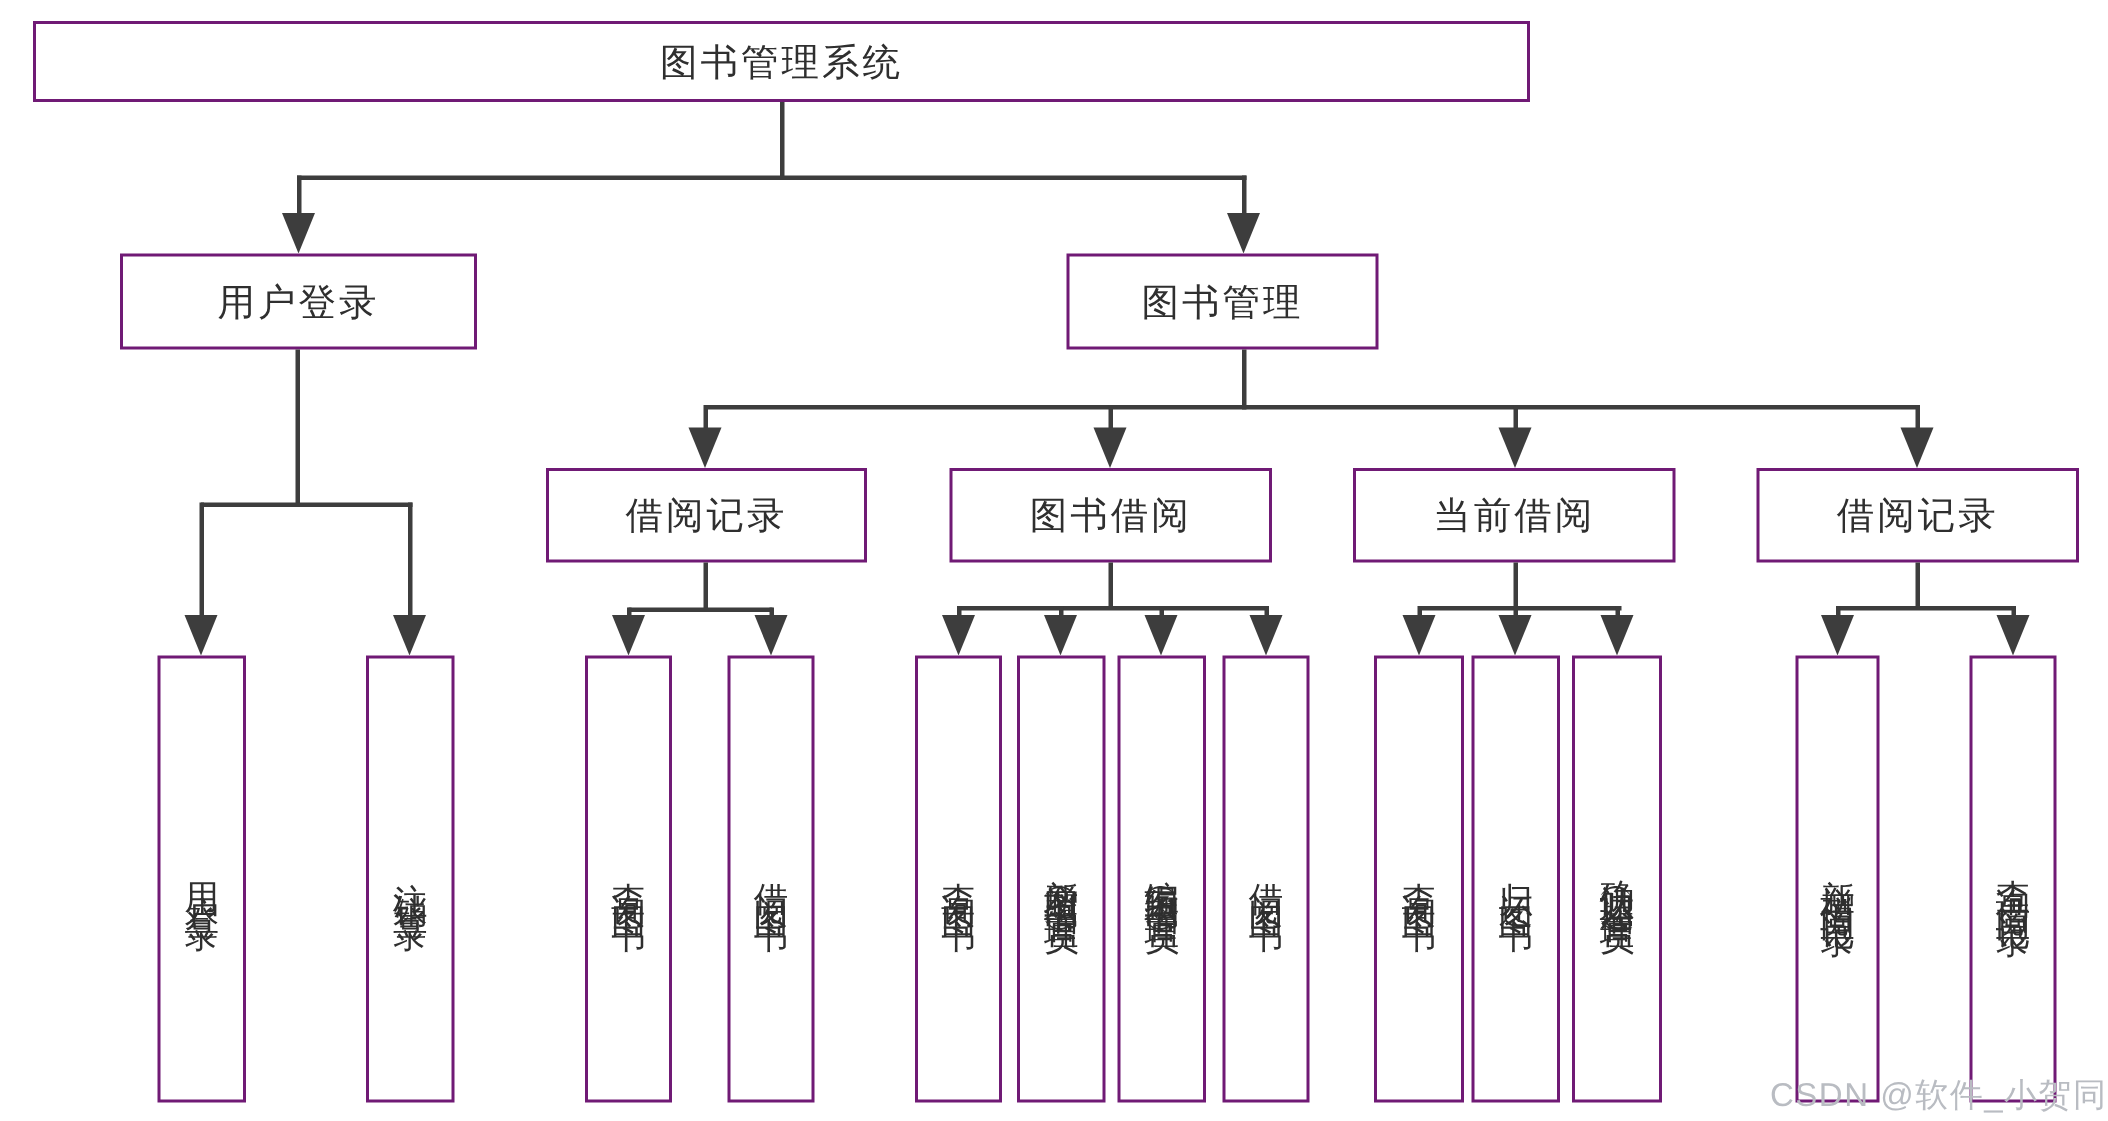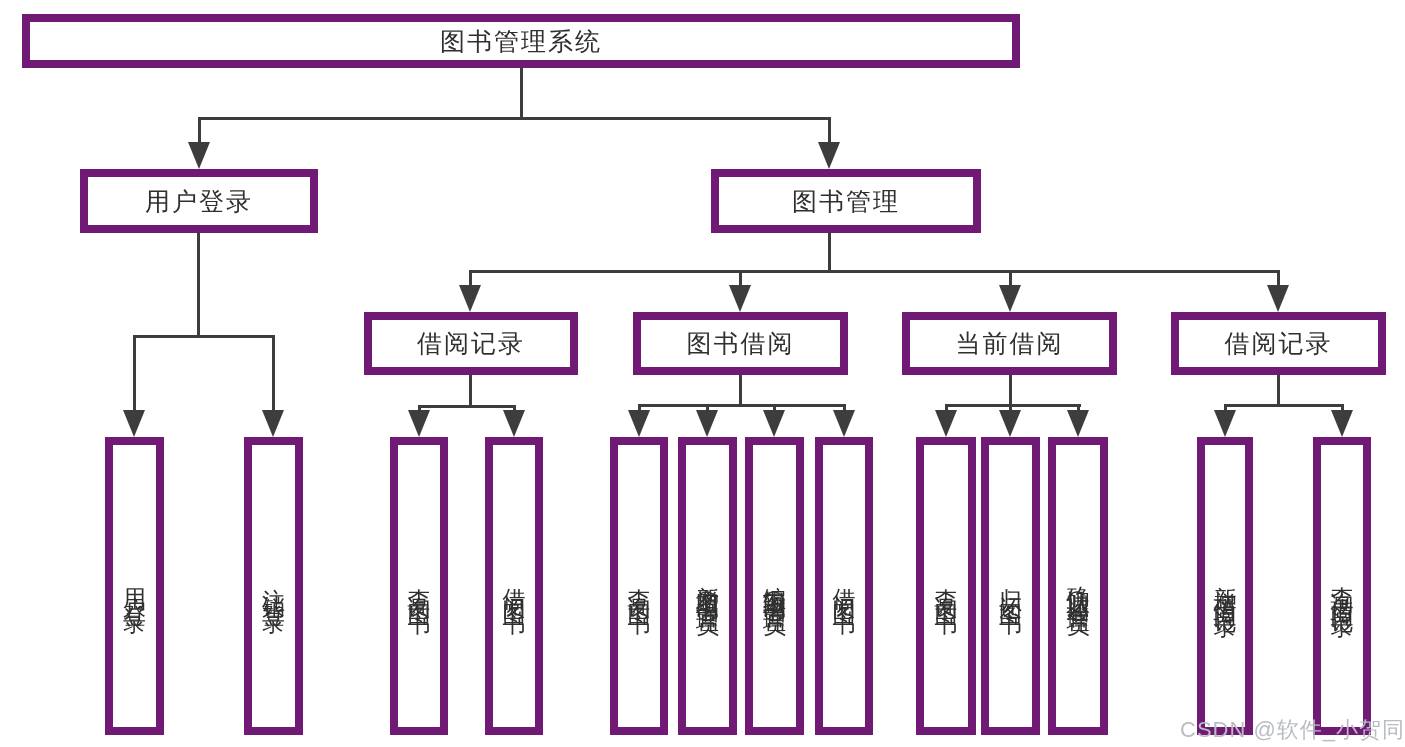--- a/index.html
+++ b/index.html
@@ -6,21 +6,21 @@
   .stage{
     position:relative;
     width:1405px;height:747px;
     background:#ffffff;
     overflow:hidden;
     font-family:"Liberation Sans", sans-serif;
   }
   .box{
     position:absolute;
     box-sizing:border-box;
-    border:8px solid #701a75;
+    border:2px solid #701a75;
     background:#ffffff;
     display:flex;
     align-items:center;
     justify-content:center;
     color:#2f2f2f;
     font-size:25px;
     letter-spacing:2px;
     white-space:nowrap;
   }
   .vbox{
@@ -74,21 +74,21 @@
 <div class="stage">
 
   <div class="box" style="left:22px;top:14px;width:998px;height:54px;">图书管理系统</div>
 
   <div class="vline" style="left:520px;top:68px;height:51px;"></div>
   <div class="hline" style="left:198px;top:117px;width:633px;"></div>
   <div class="arrow" style="left:188px;top:117px;height:52px;"></div>
   <div class="arrow" style="left:818px;top:117px;height:52px;"></div>
 
   <div class="box" style="left:80px;top:169px;width:238px;height:64px;">用户登录</div>
-  <div class="box" style="left:711px;top:169px;width:270px;height:64px;">图书管理</div>
+  <div class="box" style="left:711px;top:169px;width:208px;height:64px;">图书管理</div>
 
   <div class="vline" style="left:197px;top:233px;height:104px;"></div>
   <div class="hline" style="left:134px;top:335px;width:141px;"></div>
   <div class="arrow" style="left:123px;top:335px;height:102px;"></div>
   <div class="arrow" style="left:262px;top:335px;height:102px;"></div>
 
   <div class="vline" style="left:828px;top:233px;height:40px;"></div>
   <div class="hline" style="left:470px;top:270px;width:810px;"></div>
   <div class="arrow" style="left:459px;top:270px;height:42px;"></div>
   <div class="arrow" style="left:729px;top:270px;height:42px;"></div>

